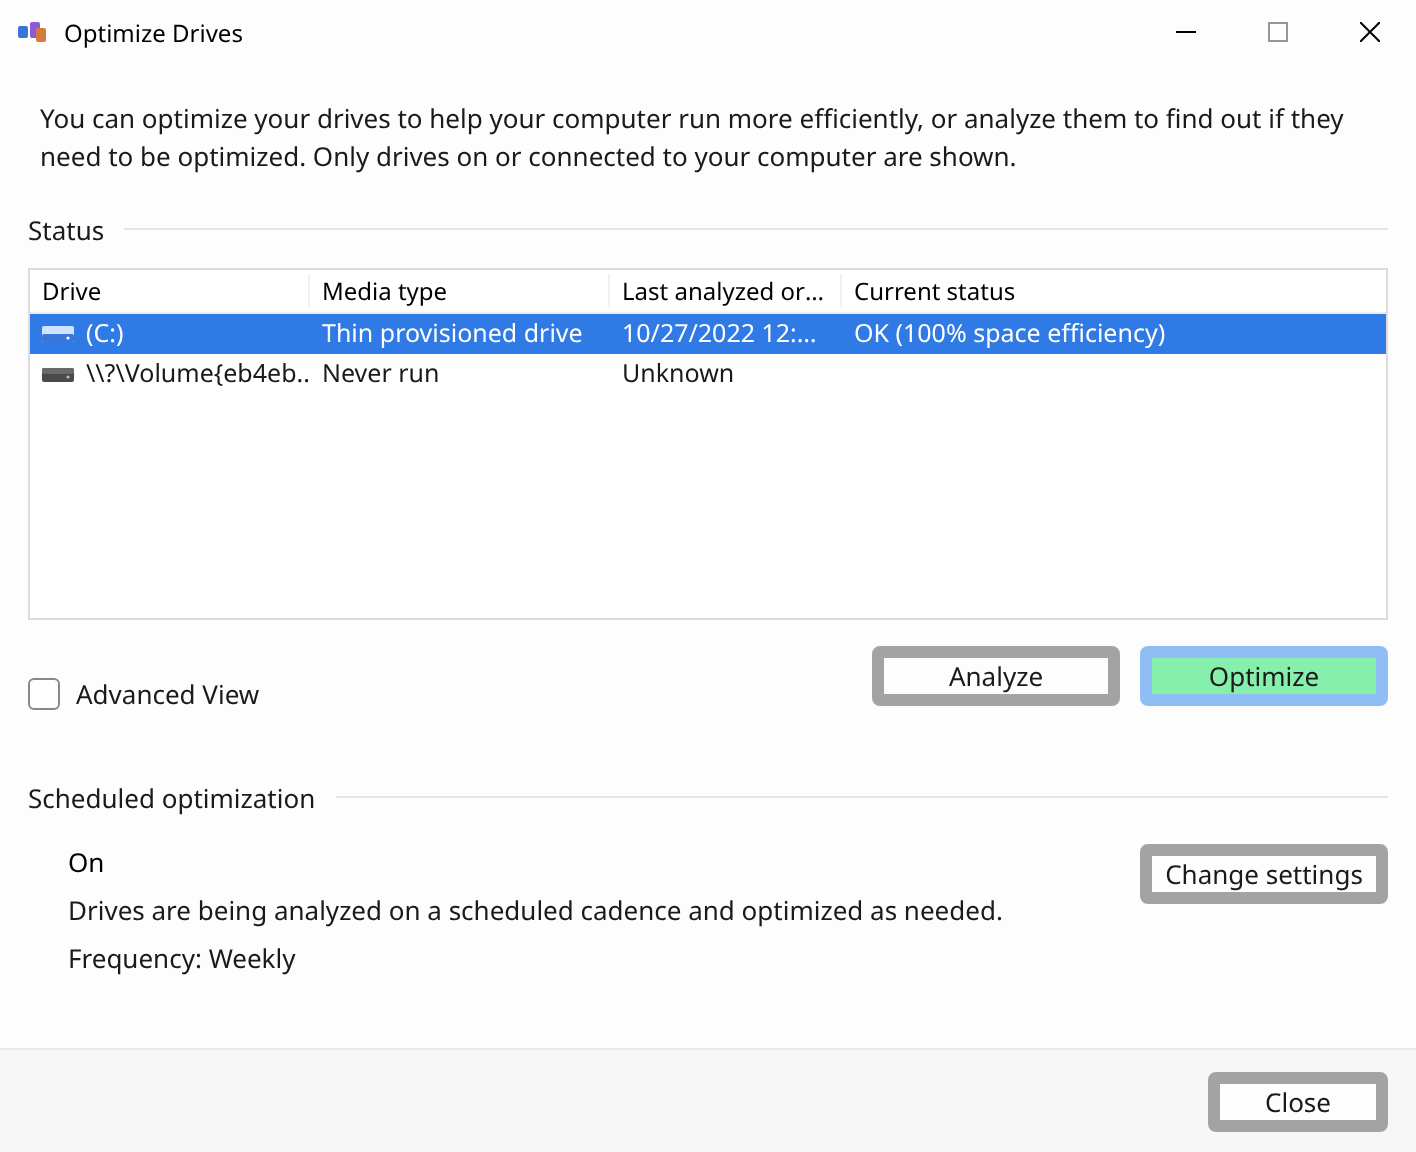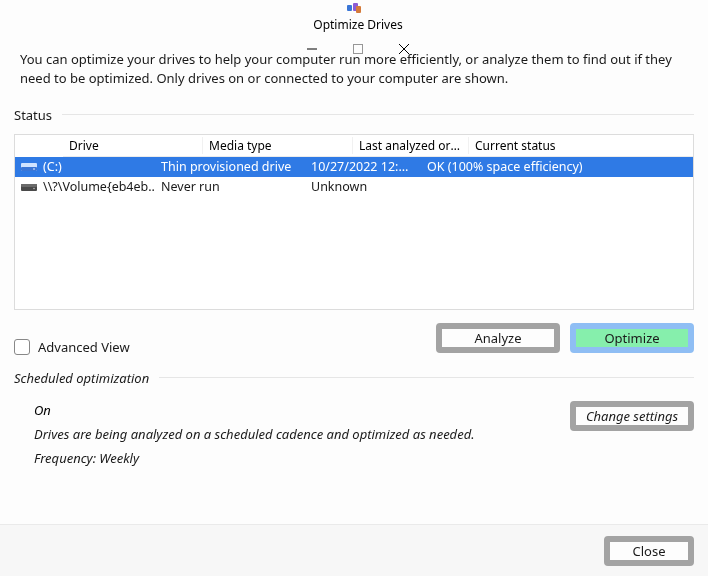--- a/index.html
+++ b/index.html
@@ -1,58 +1,58 @@
 <!DOCTYPE html>
 <html><head>
 <meta charset="utf-8">
 <style>
   * { box-sizing: border-box; font-family: "Segoe UI", system-ui, sans-serif; }
   html, body { margin: 0; padding: 0; }
   body { width: 708px; height: 576px; background: #fdfdfd; color: #1a1a1a; font-size: 13px; overflow: hidden; }
 
   
-  .titlebar { display: flex; align-items: center; height: 32px; padding: 0 0 0 8px; flex-direction: column; }
+  .titlebar { display: flex; align-items: center; height: 32px; padding: 0 0 0 8px; }
   .titlebar .app-icon { width: 16px; height: 16px; margin-right: 8px; display: inline-flex; }
   .titlebar .title { font-size: 12px; color: #000; }
   .titlebar .spacer { flex: 1; }
   .win-controls { display: flex; }
   .win-btn { width: 46px; height: 32px; display: flex; align-items: center; justify-content: center; }
   .win-btn svg { width: 10px; height: 10px; }
   .win-btn.maximize { opacity: 0.4; }
 
   
   .client { padding: 12px 14px 0 14px; }
   .intro { color: #1a1a1a; line-height: 1.45; margin: 6px 0 18px 6px; }
   .section-label { color: #1a1a1a; font-size: 13px; }
   .section-header { display: flex; align-items: center; gap: 10px; margin-top: 8px; }
   .section-header .rule { flex: 1; height: 1px; background: #e6e6e6; }
 
   
   .list { border: 1px solid #dcdcdc; margin-top: 10px; height: 176px; background: #fff; }
   .list-header, .list-row { display: grid; grid-template-columns: 140px 150px 116px 1fr; align-items: center; height: 20px; }
-  .list-header { height: 22px; border-bottom: 1px solid #ececec; color: #000; font-size: 12px; margin-left: 48px; }
+  .list-header { height: 22px; border-bottom: 1px solid #ececec; color: #000; font-size: 12px; }
   .list-header .hcell { padding: 0 6px; white-space: nowrap; overflow: hidden; text-overflow: ellipsis; border-right: 1px solid #f1f1f1; }
   .list-header .hcell:last-child { border-right: none; }
   .list-row { font-size: 12.5px; color: #1a1a1a; }
   .list-row .cell { padding: 0 6px; white-space: nowrap; overflow: hidden; text-overflow: ellipsis; }
   .list-row.selected { background: #2f7ae5; color: #fff; }
   .drive-cell { display: flex; align-items: center; gap: 6px; }
   .drive-icon { width: 16px; height: 12px; display: inline-flex; }
 
   
   .list-controls { display: flex; align-items: center; margin-top: 10px; gap: 10px; }
   .checkbox { display: inline-flex; align-items: center; gap: 8px; margin-top: 18px; }
   .checkbox .box { width: 16px; height: 16px; border: 1px solid #888; border-radius: 3px; background: #fff; }
   .list-controls .spacer { flex: 1; }
   .btn { min-width: 124px; height: 30px; border: 6px solid #a3a3a3; background: #fdfdfd; border-radius: 4px; display: inline-flex; align-items: center; justify-content: center; font-size: 13px; color: #1a1a1a; }
   .btn.primary { background: #86efac; border-color: #8fbef4; }
   .btn.small { min-width: 90px; }
 
   
-  .sched { margin-top: 13px; font-style: italic; }
+  .sched { margin-top: 34px; }
   .sched-body { display: flex; align-items: flex-start; margin-top: 14px; }
   .sched-text { padding-left: 20px; }
   .sched-text .on { font-weight: 400; color: #000; margin-bottom: 6px; }
   .sched-text .line { margin: 6px 0; color: #1a1a1a; }
   .sched .spacer { flex: 1; }
   .sched .settings-btn-wrap { padding-right: 0; }
 
   
   .bottom { position: absolute; left: 0; right: 0; bottom: 0; border-top: 1px solid #eaeaea; background: #f7f7f7; height: 52px; display: flex; align-items: center; justify-content: flex-end; padding: 14px 14px; }
 </style>

